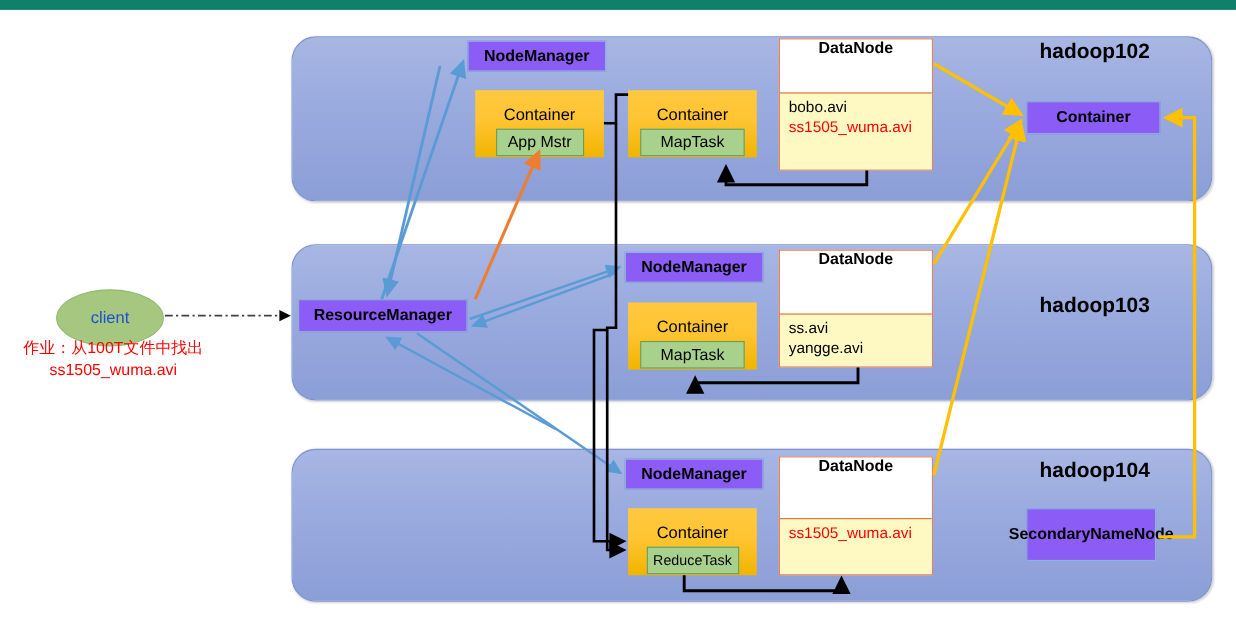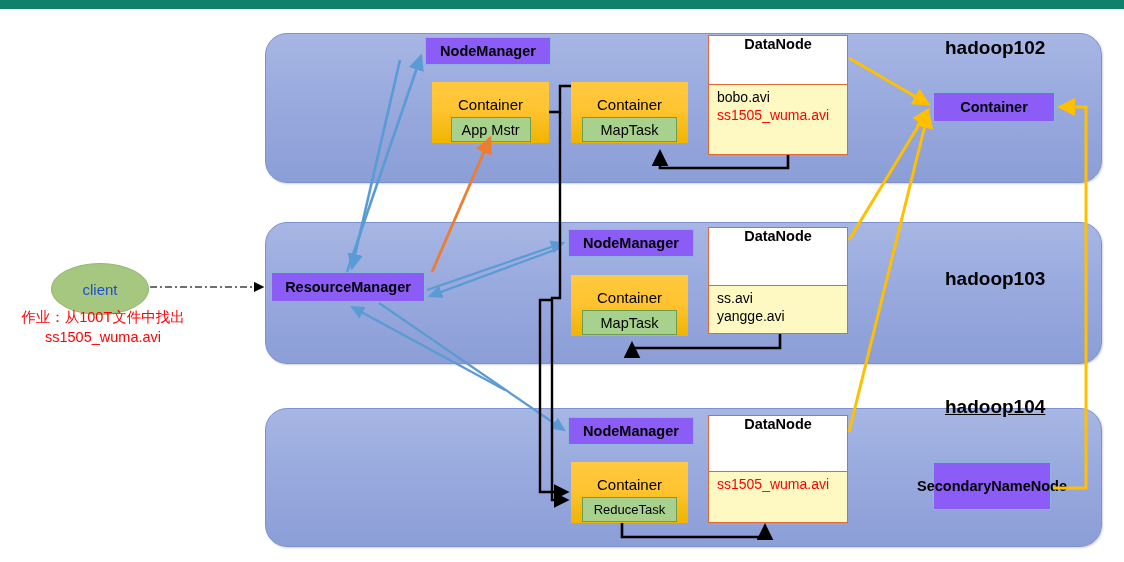--- a/index.html
+++ b/index.html
@@ -154,27 +154,27 @@
 
   <div class="dn" style="left:708px;top:227px;width:140px;height:107px;">
     <div class="dn-title" style="height:57px;">DataNode</div>
     <div class="dn-files">
       <div>ss.avi</div>
       <div>yangge.avi</div>
     </div>
   </div>
 
   <div class="rack" style="left:265px;top:408px;width:835px;height:137px;"></div>
-  <div class="rack-label" style="left:945px;top:396px;text-decoration:underline;">hadoop104</div>
+  <div class="rack-label" style="left:945px;top:418px;">hadoop104</div>
 
   <div class="wbox" style="left:568px;top:417px;width:126px;height:28px;">NodeManager</div>
 
   <div class="ctr" style="left:571px;top:462px;width:117px;height:61px;">
     <div class="ctr-title">Container</div>
-    <div class="task" style="width:95px;height:25px;font-size:13px;">ReduceTask</div>
+    <div class="task" style="width:84px;height:25px;font-size:13px;">ReduceTask</div>
   </div>
 
   <div class="dn" style="left:708px;top:415px;width:140px;height:108px;">
     <div class="dn-title" style="height:55px;">DataNode</div>
     <div class="dn-files">
       <div class="hl">ss1505_wuma.avi</div>
     </div>
   </div>
 
   <div class="wbox" style="left:933px;top:462px;width:118px;height:48px;padding:0 6px;">SecondaryNameNode</div>

